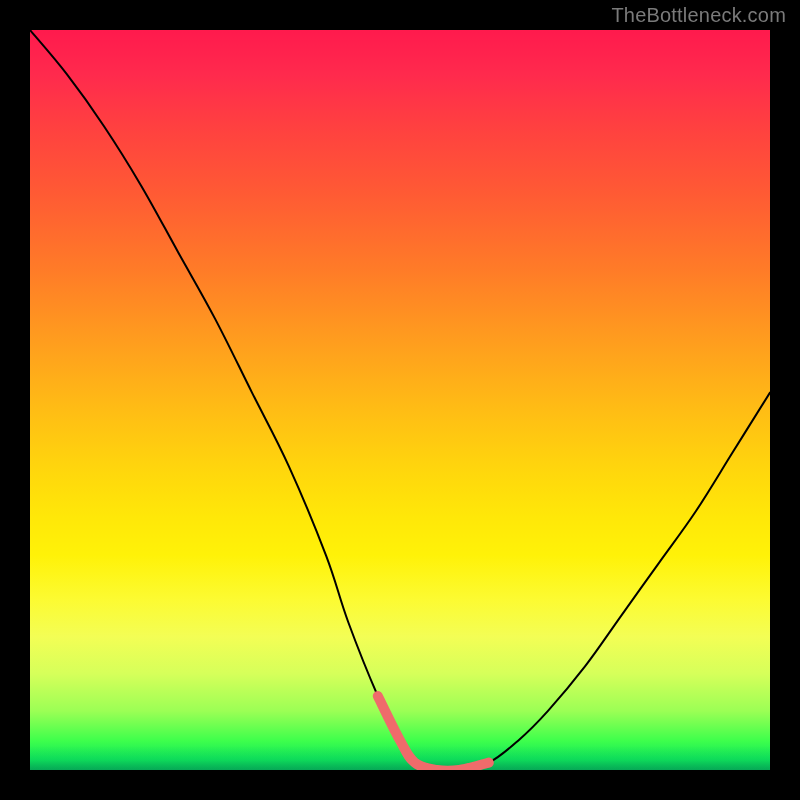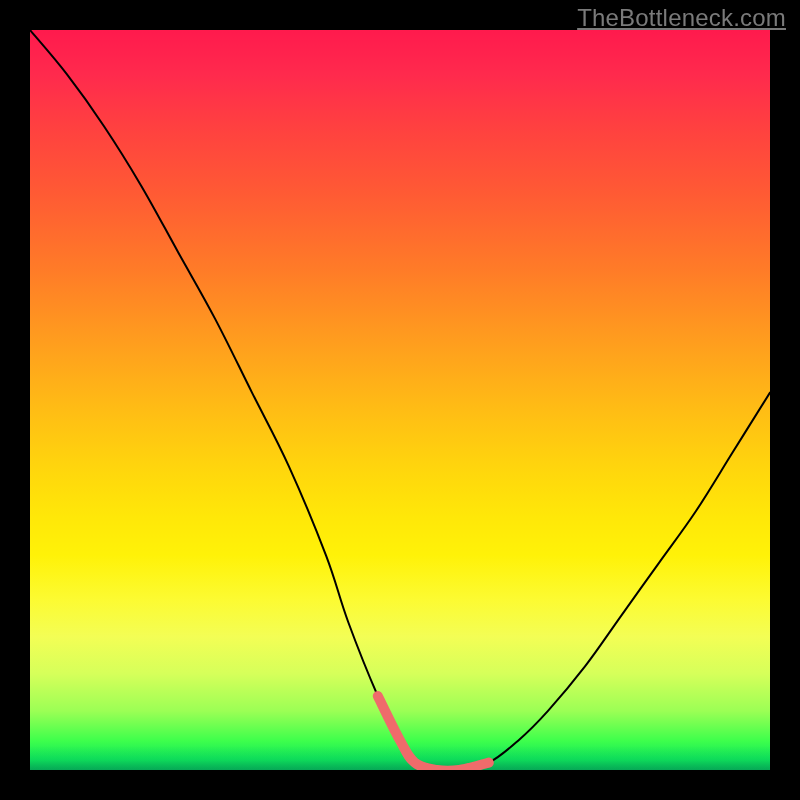--- a/index.html
+++ b/index.html
@@ -72,25 +72,24 @@
     left: 0;
     top: 0;
     width: 100%;
     height: 100%;
   }
   .attribution {
     position: absolute;
     top: 4px;
     right: 14px;
     color: #7a7a7a;
-    font-size: 24px;
+    font-size: 20px;
     font-weight: 400;
     letter-spacing: 0.2px;
     user-select: none;
-    text-decoration: underline;
   }
 </style>
 </head>
 <body>
 
 <div class="frame">
 
   <div class="attribution">TheBottleneck.com</div>
 
   <div class="plot-area">

